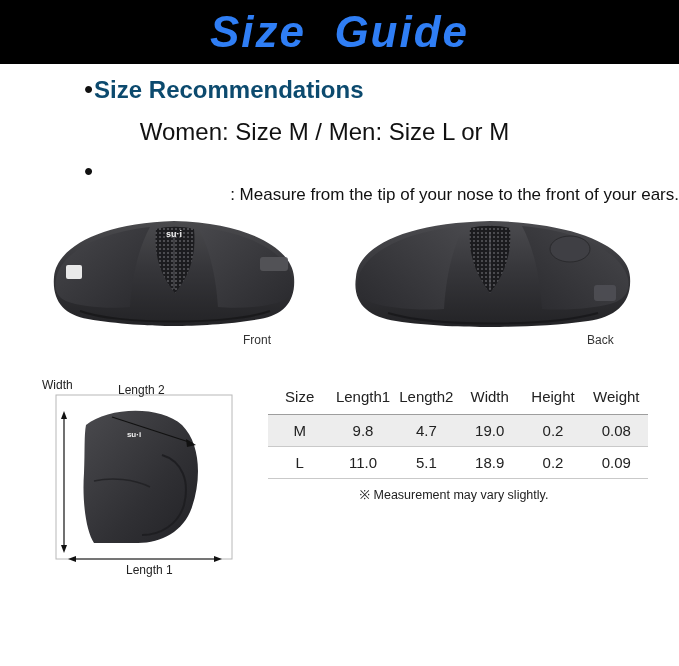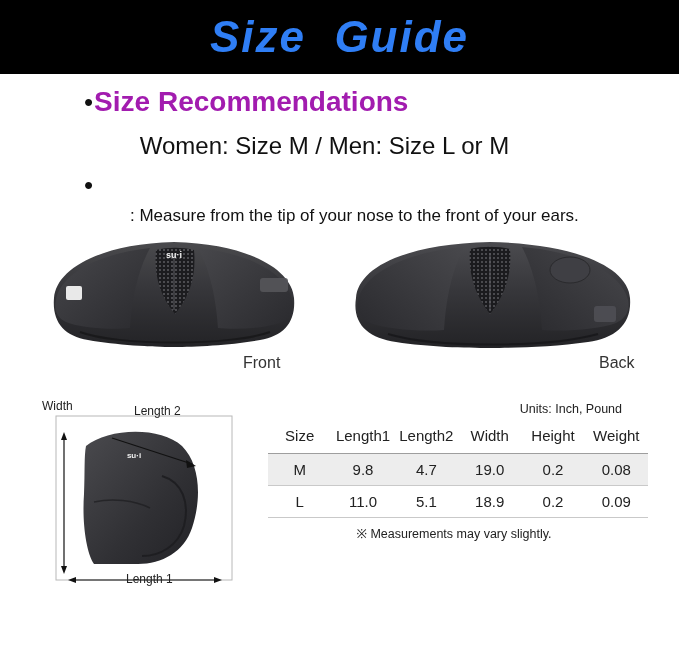--- a/index.html
+++ b/index.html
@@ -12,21 +12,21 @@
     height: 666px;
     font-family: "Liberation Sans", sans-serif;
     color: #111;
     overflow: hidden;
     position: relative;
   }
 
   
   .banner {
     width: 679px;
-    height: 74px;
+    height: 64px;
     background: #000000;
     display: flex;
     align-items: center;
     justify-content: center;
     box-sizing: border-box;
   }
   .banner-title {
     color: #2f7ef5;
     font-size: 44px;
     font-weight: bold;
@@ -45,23 +45,23 @@
     align-items: baseline;
     padding-left: 84px;
   }
   .bullet-dot {
     font-size: 26px;
     line-height: 1;
     margin-right: 1px;
     color: #111;
   }
   .heading-1 {
-    font-size: 28px;
+    font-size: 24px;
     font-weight: bold;
-    color: #a21caf;
+    color: #0c4a6e;
   }
   .subline {
     text-align: center;
     font-size: 24px;
     color: #111;
     margin-top: 14px;
     padding-right: 30px;
   }
   .note-line {
     text-align: center;
@@ -75,45 +75,46 @@
   }
   .heading-2 {
     font-size: 20px;
     font-weight: bold;
     color: #111;
     letter-spacing: 0.4px;
   }
   .measure-line {
     font-size: 17px;
     color: #111;
-    margin-top: 8px;
+    margin-top: 1px;
     padding-left: 130px;
+    text-align: right;
   }
 
   
   .photos {
     position: relative;
     width: 679px;
     height: 158px;
     margin-top: 10px;
   }
   .photo {
     position: absolute;
     top: 0;
   }
   .photo.left { left: 46px; }
   .photo.right { left: 348px; }
 
   .caption {
     position: absolute;
-    font-size: 16px;
+    font-size: 12px;
     color: #333;
   }
   .caption.front { left: 243px; top: 118px; }
-  .caption.back  { left: 599px; top: 118px; }
+  .caption.back  { left: 587px; top: 118px; }
 
   
   .lower {
     position: relative;
     width: 679px;
     height: 225px;
     margin-top: 8px;
   }
   .diagram {
     position: absolute;
@@ -296,26 +297,25 @@
       <polygon points="22,172 19,164 25,164" fill="#111"></polygon>
 
       <line x1="30" y1="178" x2="176" y2="178" stroke="#111" stroke-width="1.2"></line>
       <polygon points="26,178 34,175 34,181" fill="#111"></polygon>
       <polygon points="180,178 172,175 172,181" fill="#111"></polygon>
 
       <line x1="70" y1="36" x2="150" y2="62" stroke="#111" stroke-width="1.2"></line>
       <polygon points="154,64 144,58 145,66" fill="#111"></polygon>
     </svg>
     <div class="diagram-label" style="left:0px; top:-3px;">Width</div>
-    <div class="diagram-label" style="left:92px; top:2px;">Length 2</div>
-    <div class="diagram-label" style="left:84px; top:170px;">Length 1</div>
+    <div class="diagram-label" style="left:76px; top:2px;">Length 2</div>
+    <div class="diagram-label" style="left:84px; top:182px;">Length 1</div>
   </div>
 
   <div class="table-wrap">
-    <div class="units">Units: Inch, Pound</div>
 
     <table class="size-table">
       <thead>
         <tr>
           <th>Size</th>
           <th>Length1</th>
           <th>Length2</th>
           <th>Width</th>
           <th>Height</th>
           <th>Weight</th>
@@ -334,15 +334,15 @@
           <td>L</td>
           <td>11.0</td>
           <td>5.1</td>
           <td>18.9</td>
           <td>0.2</td>
           <td>0.09</td>
         </tr>
       </tbody>
     </table>
 
-    <div class="footnote">※ Measurements may vary slightly.</div>
+    <div class="footnote">※ Measurement may vary slightly.</div>
   </div>
 </div>
 
 </body></html>

